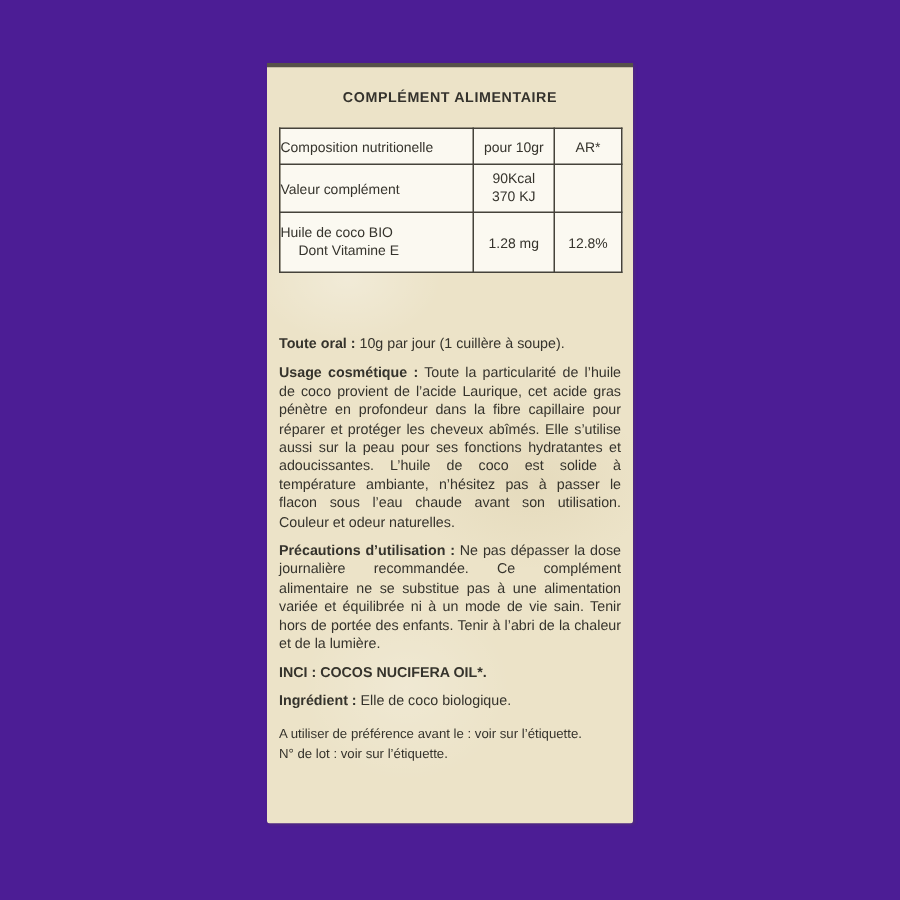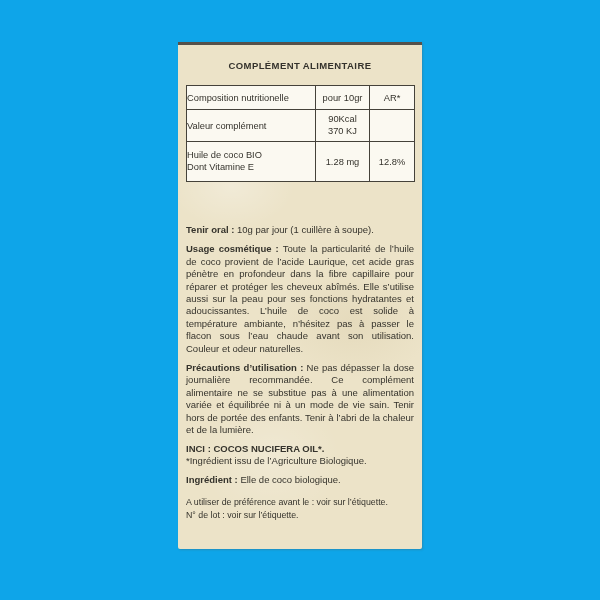--- a/index.html
+++ b/index.html
@@ -8,21 +8,21 @@
     width: 600px;
     height: 600px;
     background: #ffffff;
     font-family: "Liberation Sans", sans-serif;
     overflow: hidden;
   }
   .stage {
     position: relative;
     width: 600px;
     height: 600px;
-    background: #0ea5e9;
+    background: #4c1d95;
   }
   .label {
     position: absolute;
     left: 178px;
     top: 42px;
     width: 244px;
     height: 507px;
     box-sizing: border-box;
     padding: 0 8px;
     background-color: #ece3c8;
@@ -61,21 +61,21 @@
   }
   col.c1 { width: 129px; }
   col.c2 { width: 54px; }
   col.c3 { width: 45px; }
   .cell-left { text-align: left; padding-left: 7px; }
   .cell-center { text-align: center; }
   tr.hdr th { height: 23px; }
   tr.r1 td { height: 31px; }
   tr.r2 td { height: 39px; }
   .twolines { line-height: 11.5px; display: block; }
-  .indent { display: block; }
+  .indent { padding-left: 12px; display: block; }
   .body-block { margin-top: 42px; }
   .para {
     margin: 7px 0 0 0;
     font-size: 9.5px;
     line-height: 12.4px;
     text-align: justify;
     color: #35332c;
   }
   .para.first { margin-top: 0; }
   .para .lbl { font-weight: 700; }
@@ -127,29 +127,28 @@
           <span class="twolines indent">Dont Vitamine E</span>
         </td>
         <td class="cell-center">1.28 mg</td>
         <td class="cell-center">12.8%</td>
       </tr>
     </tbody>
       </table>
 
     <div class="body-block">
 
-      <p class="para first no-just"><span class="lbl">Tenir oral :</span> <span>10g par jour (1 cuillère à soupe).</span></p>
+      <p class="para first no-just"><span class="lbl">Toute oral :</span> <span>10g par jour (1 cuillère à soupe).</span></p>
 
       <p class="para"><span class="lbl">Usage cosmétique :</span> <span>Toute la particularité de l’huile de coco provient de l’acide Laurique, cet acide gras pénètre en profondeur dans la fibre capillaire pour réparer et protéger les cheveux abîmés. Elle s’utilise aussi sur la peau pour ses fonctions hydratantes et adoucissantes. L’huile de coco est solide à température ambiante, n’hésitez pas à passer le flacon sous l’eau chaude avant son utilisation. Couleur et odeur naturelles.</span></p>
 
       <p class="para"><span class="lbl">Précautions d’utilisation :</span> <span>Ne pas dépasser la dose journalière recommandée. Ce complément alimentaire ne se substitue pas à une alimentation variée et équilibrée ni à un mode de vie sain. Tenir hors de portée des enfants. Tenir à l’abri de la chaleur et de la lumière.</span></p>
 
       <div class="inci-block">
         <p class="para first no-just inci-line1">INCI : COCOS NUCIFERA OIL*.</p>
-        <p class="para first no-just">*Ingrédient issu de l’Agriculture Biologique.</p>
       </div>
 
       <p class="para no-just"><span class="lbl">Ingrédient :</span> <span>Elle de coco biologique.</span></p>
 
       <div class="footer-block">
         <p class="footer-line">A utiliser de préférence avant le : voir sur l’étiquette.</p>
         <p class="footer-line">N° de lot : voir sur l’étiquette.</p>
       </div>
 
     </div>

